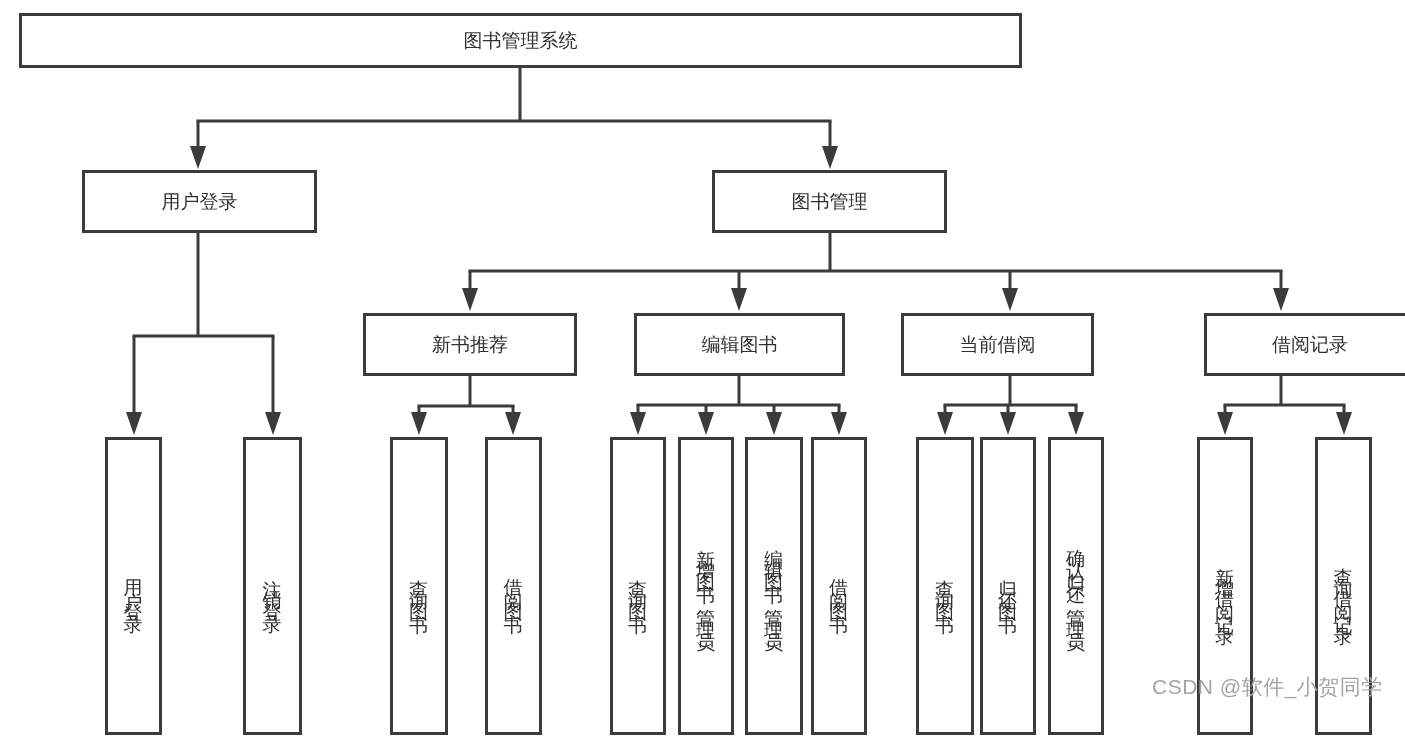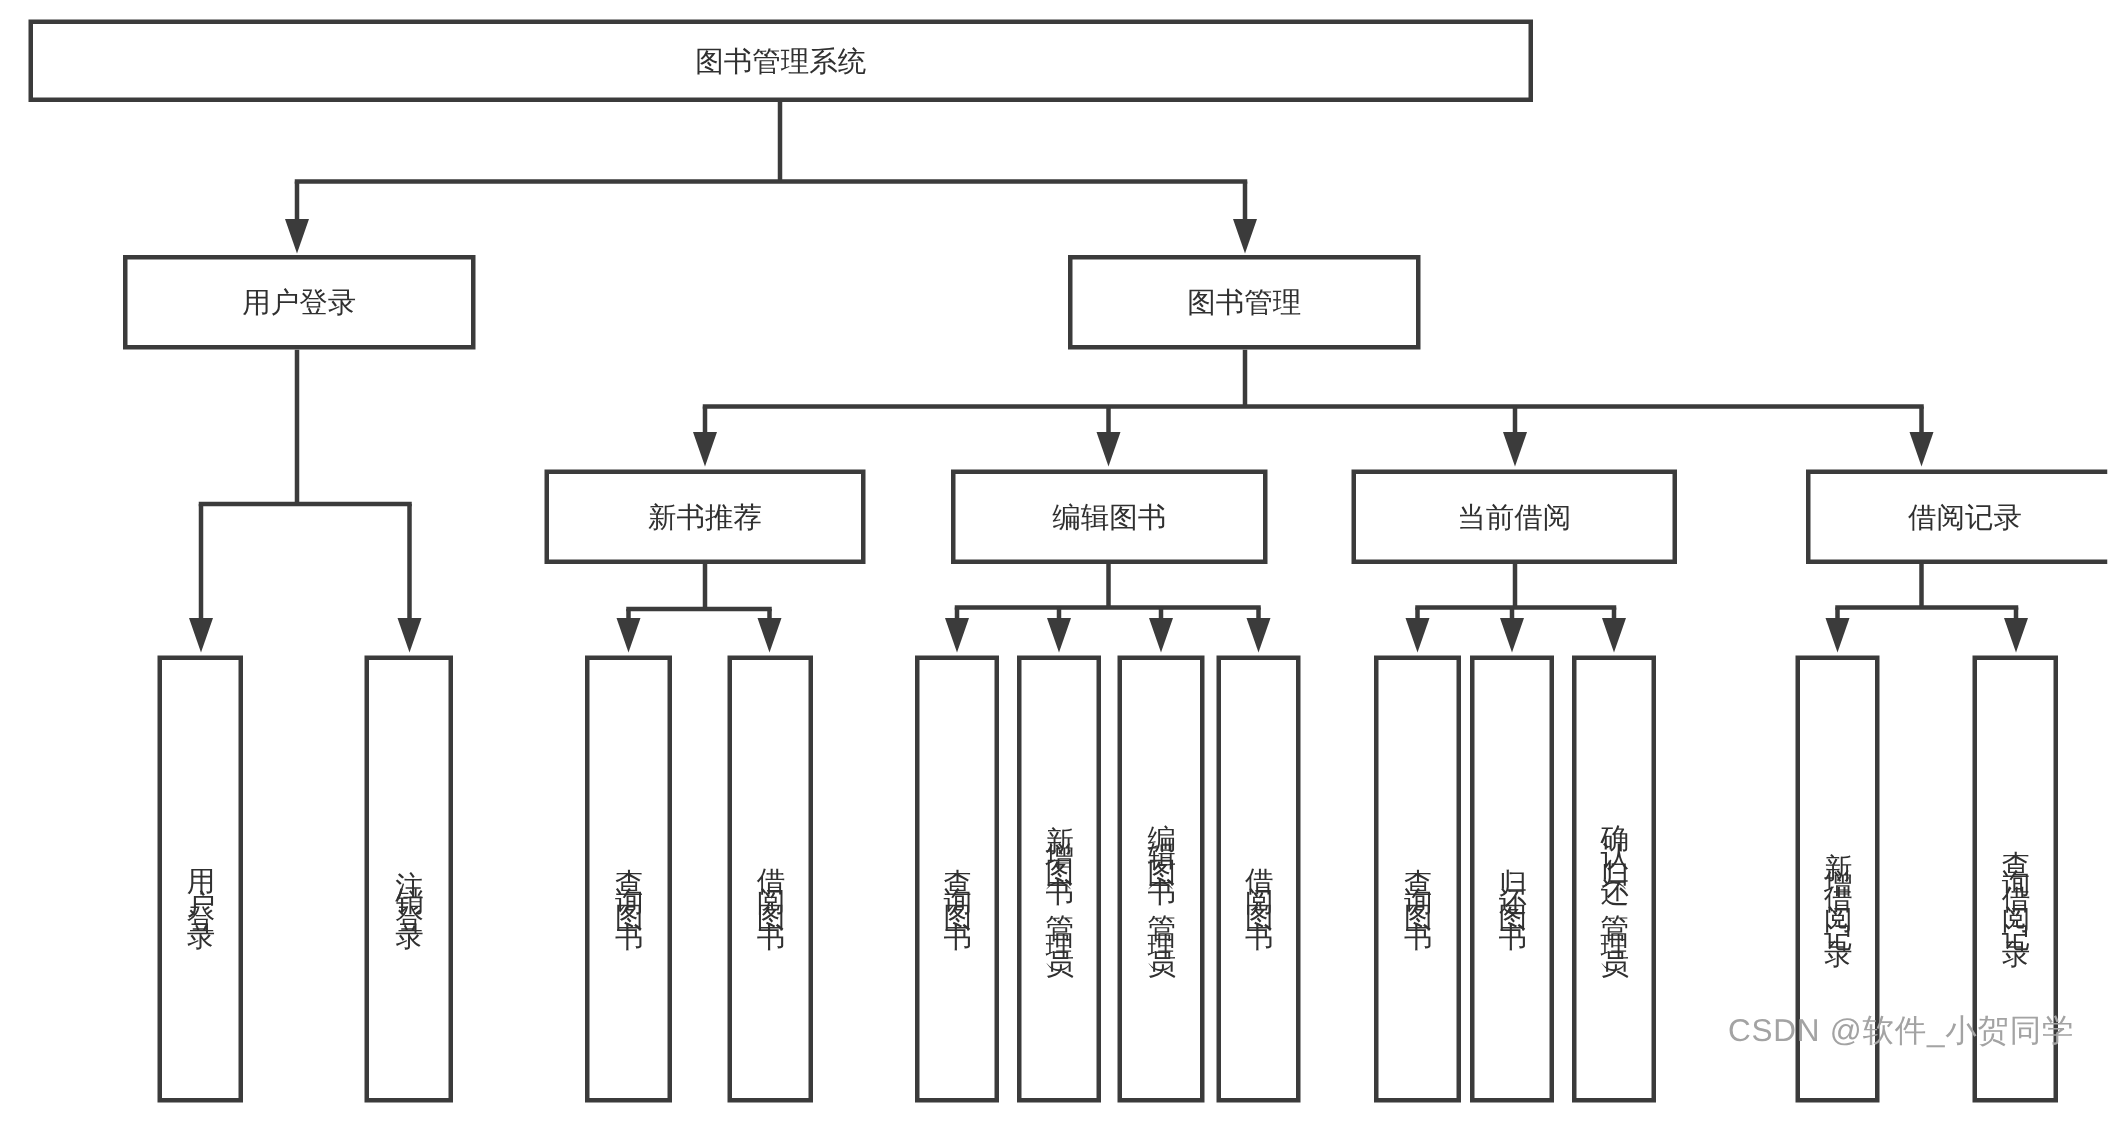--- a/index.html
+++ b/index.html
@@ -118,21 +118,21 @@
     <polygon points="1336,412 1352,412 1344,435" stroke="none"></polygon>
   </svg>
 
   <div class="node" style="left:19px;top:13px;width:1003px;height:55px">图书管理系统</div>
 
   <div class="node" style="left:82px;top:170px;width:235px;height:63px">用户登录</div>
   <div class="node" style="left:363px;top:313px;width:214px;height:63px">新书推荐</div>
 
   <div class="node" style="left:712px;top:170px;width:235px;height:63px">图书管理</div>
   <div class="node" style="left:634px;top:313px;width:211px;height:63px">编辑图书</div>
-  <div class="node" style="left:901px;top:313px;width:217px;height:63px">当前借阅</div>
+  <div class="node" style="left:901px;top:313px;width:193px;height:63px">当前借阅</div>
   <div class="node" style="left:1204px;top:313px;width:212px;height:63px">借阅记录</div>
 
   <div class="node leaf" style="left:105px;top:437px;width:57px;height:298px">用户登录</div>
   <div class="node leaf" style="left:243px;top:437px;width:59px;height:298px">注销登录</div>
 
   <div class="node leaf" style="left:390px;top:437px;width:58px;height:298px">查询图书</div>
   <div class="node leaf" style="left:485px;top:437px;width:57px;height:298px">借阅图书</div>
 
   <div class="node leaf" style="left:610px;top:437px;width:56px;height:298px">查询图书</div>
   <div class="node leaf" style="left:678px;top:437px;width:56px;height:298px">新增图书（管理员）</div>

